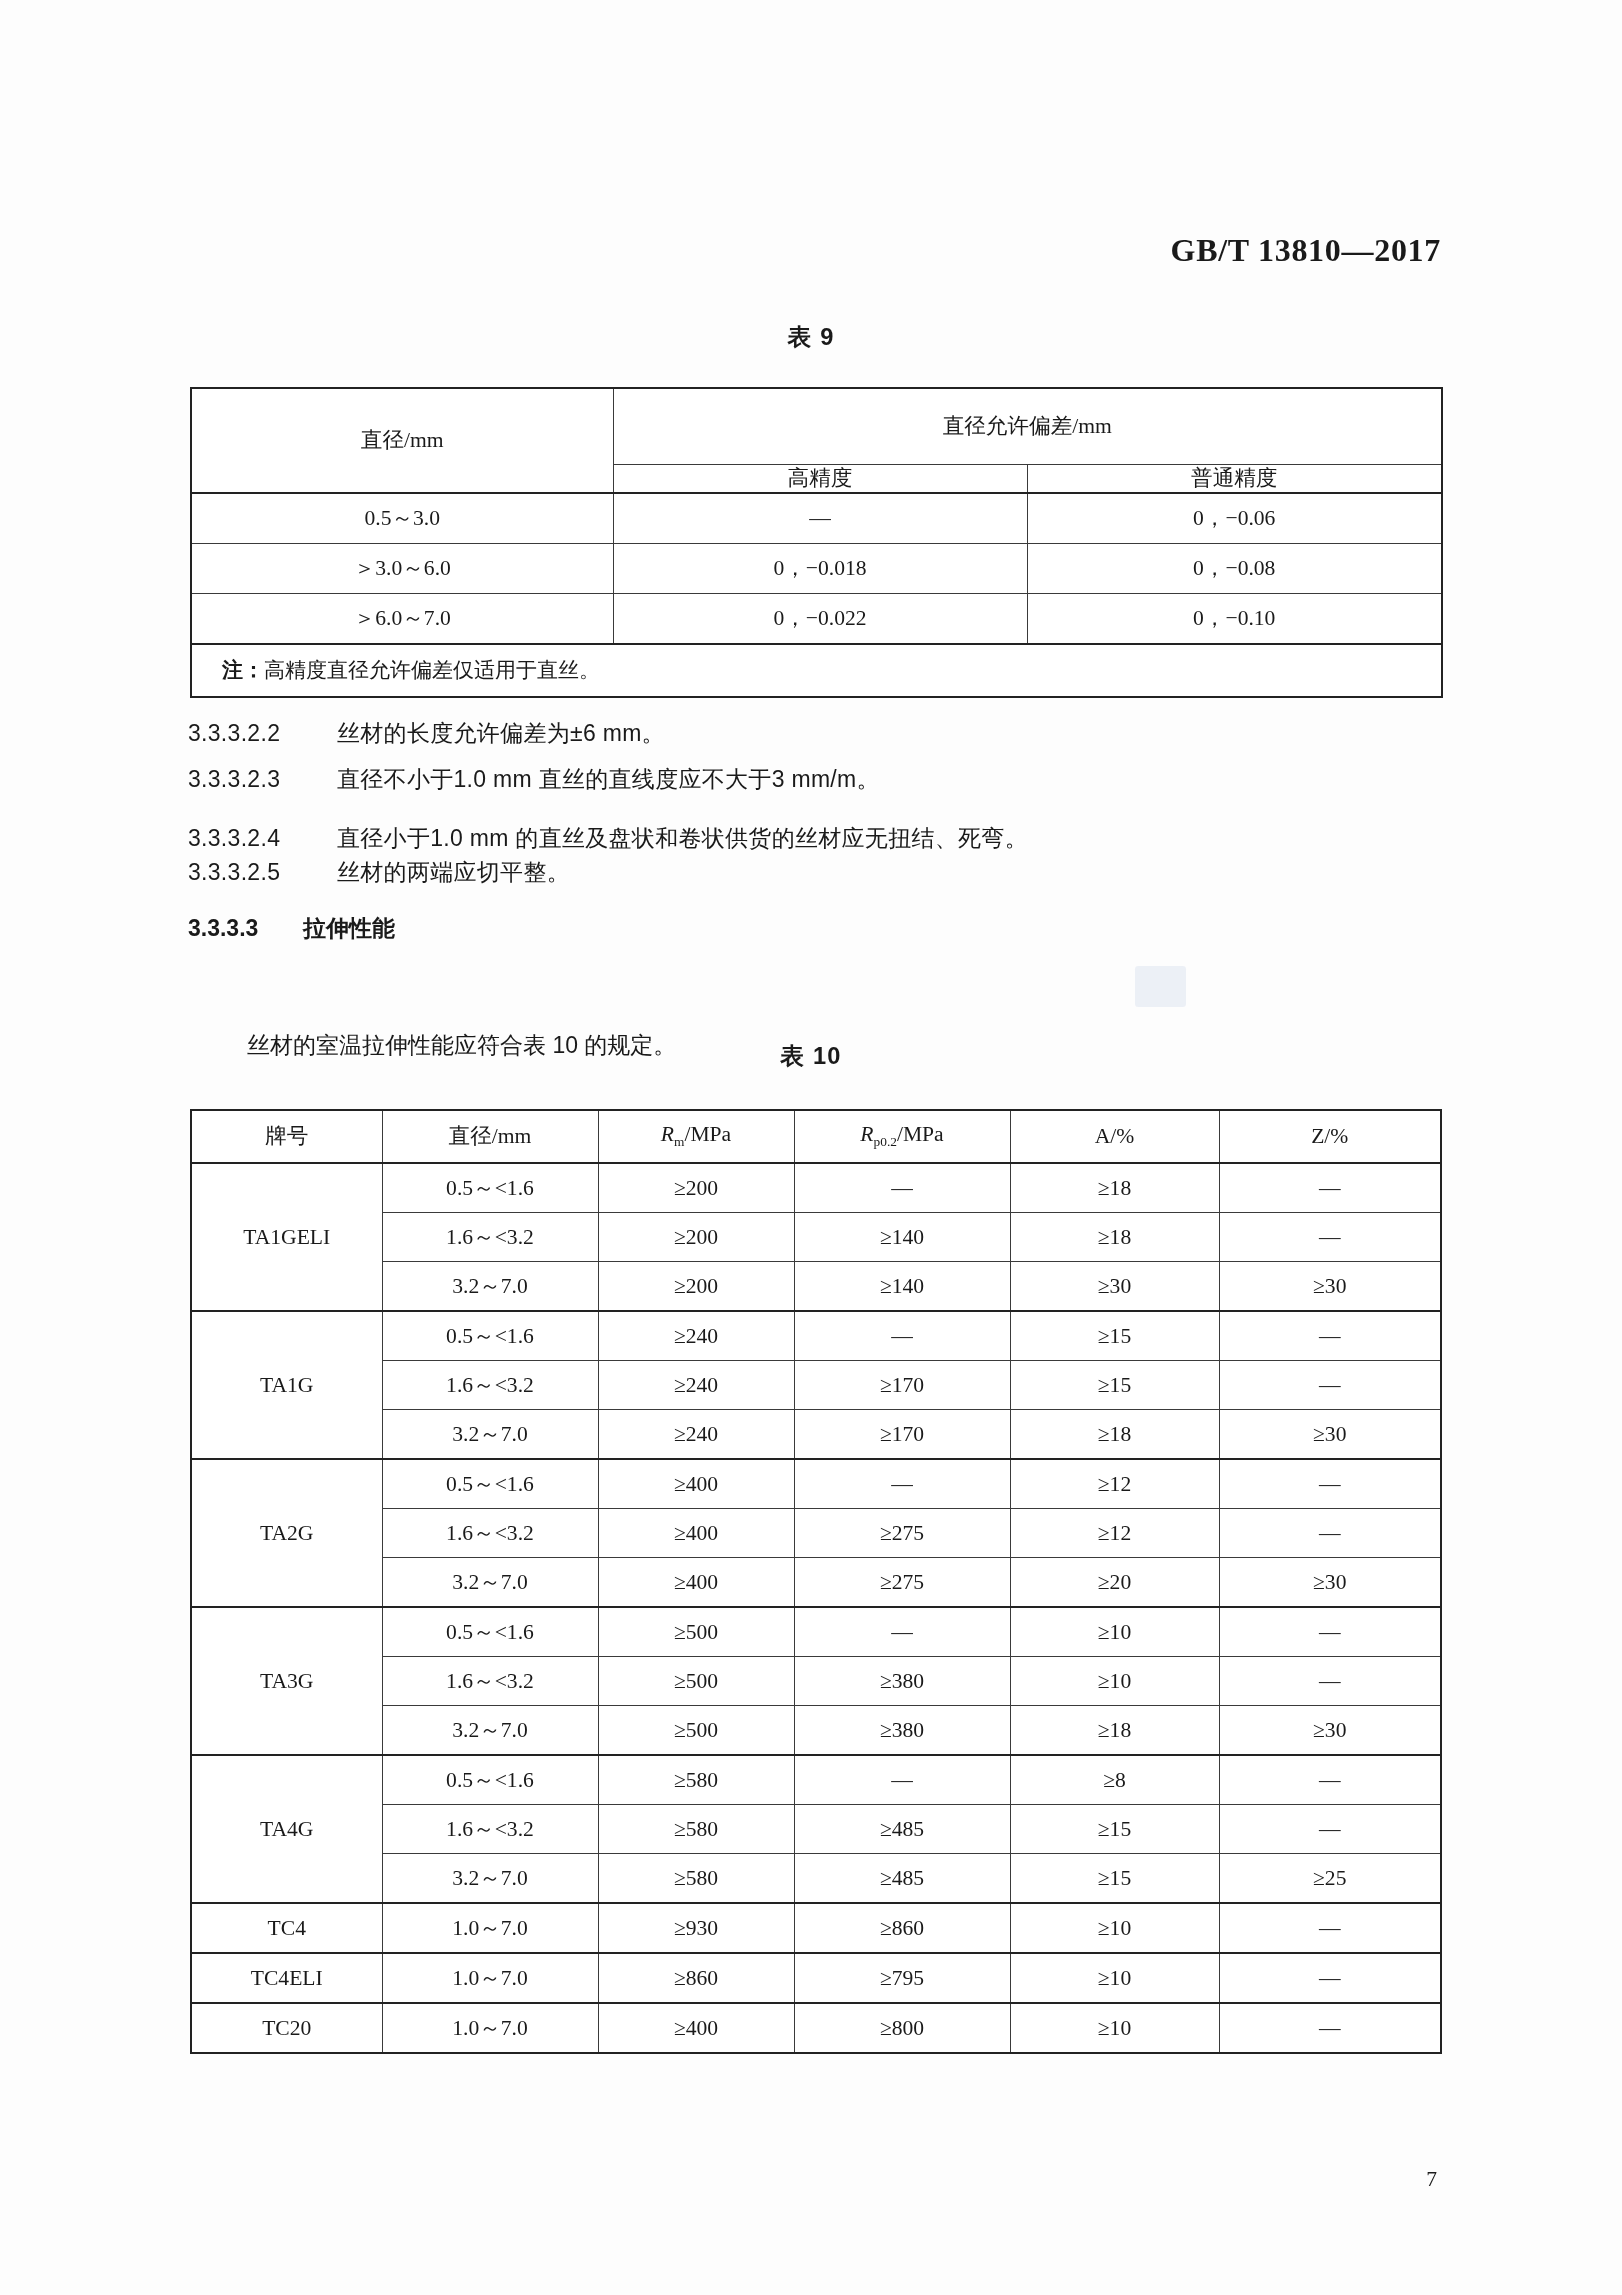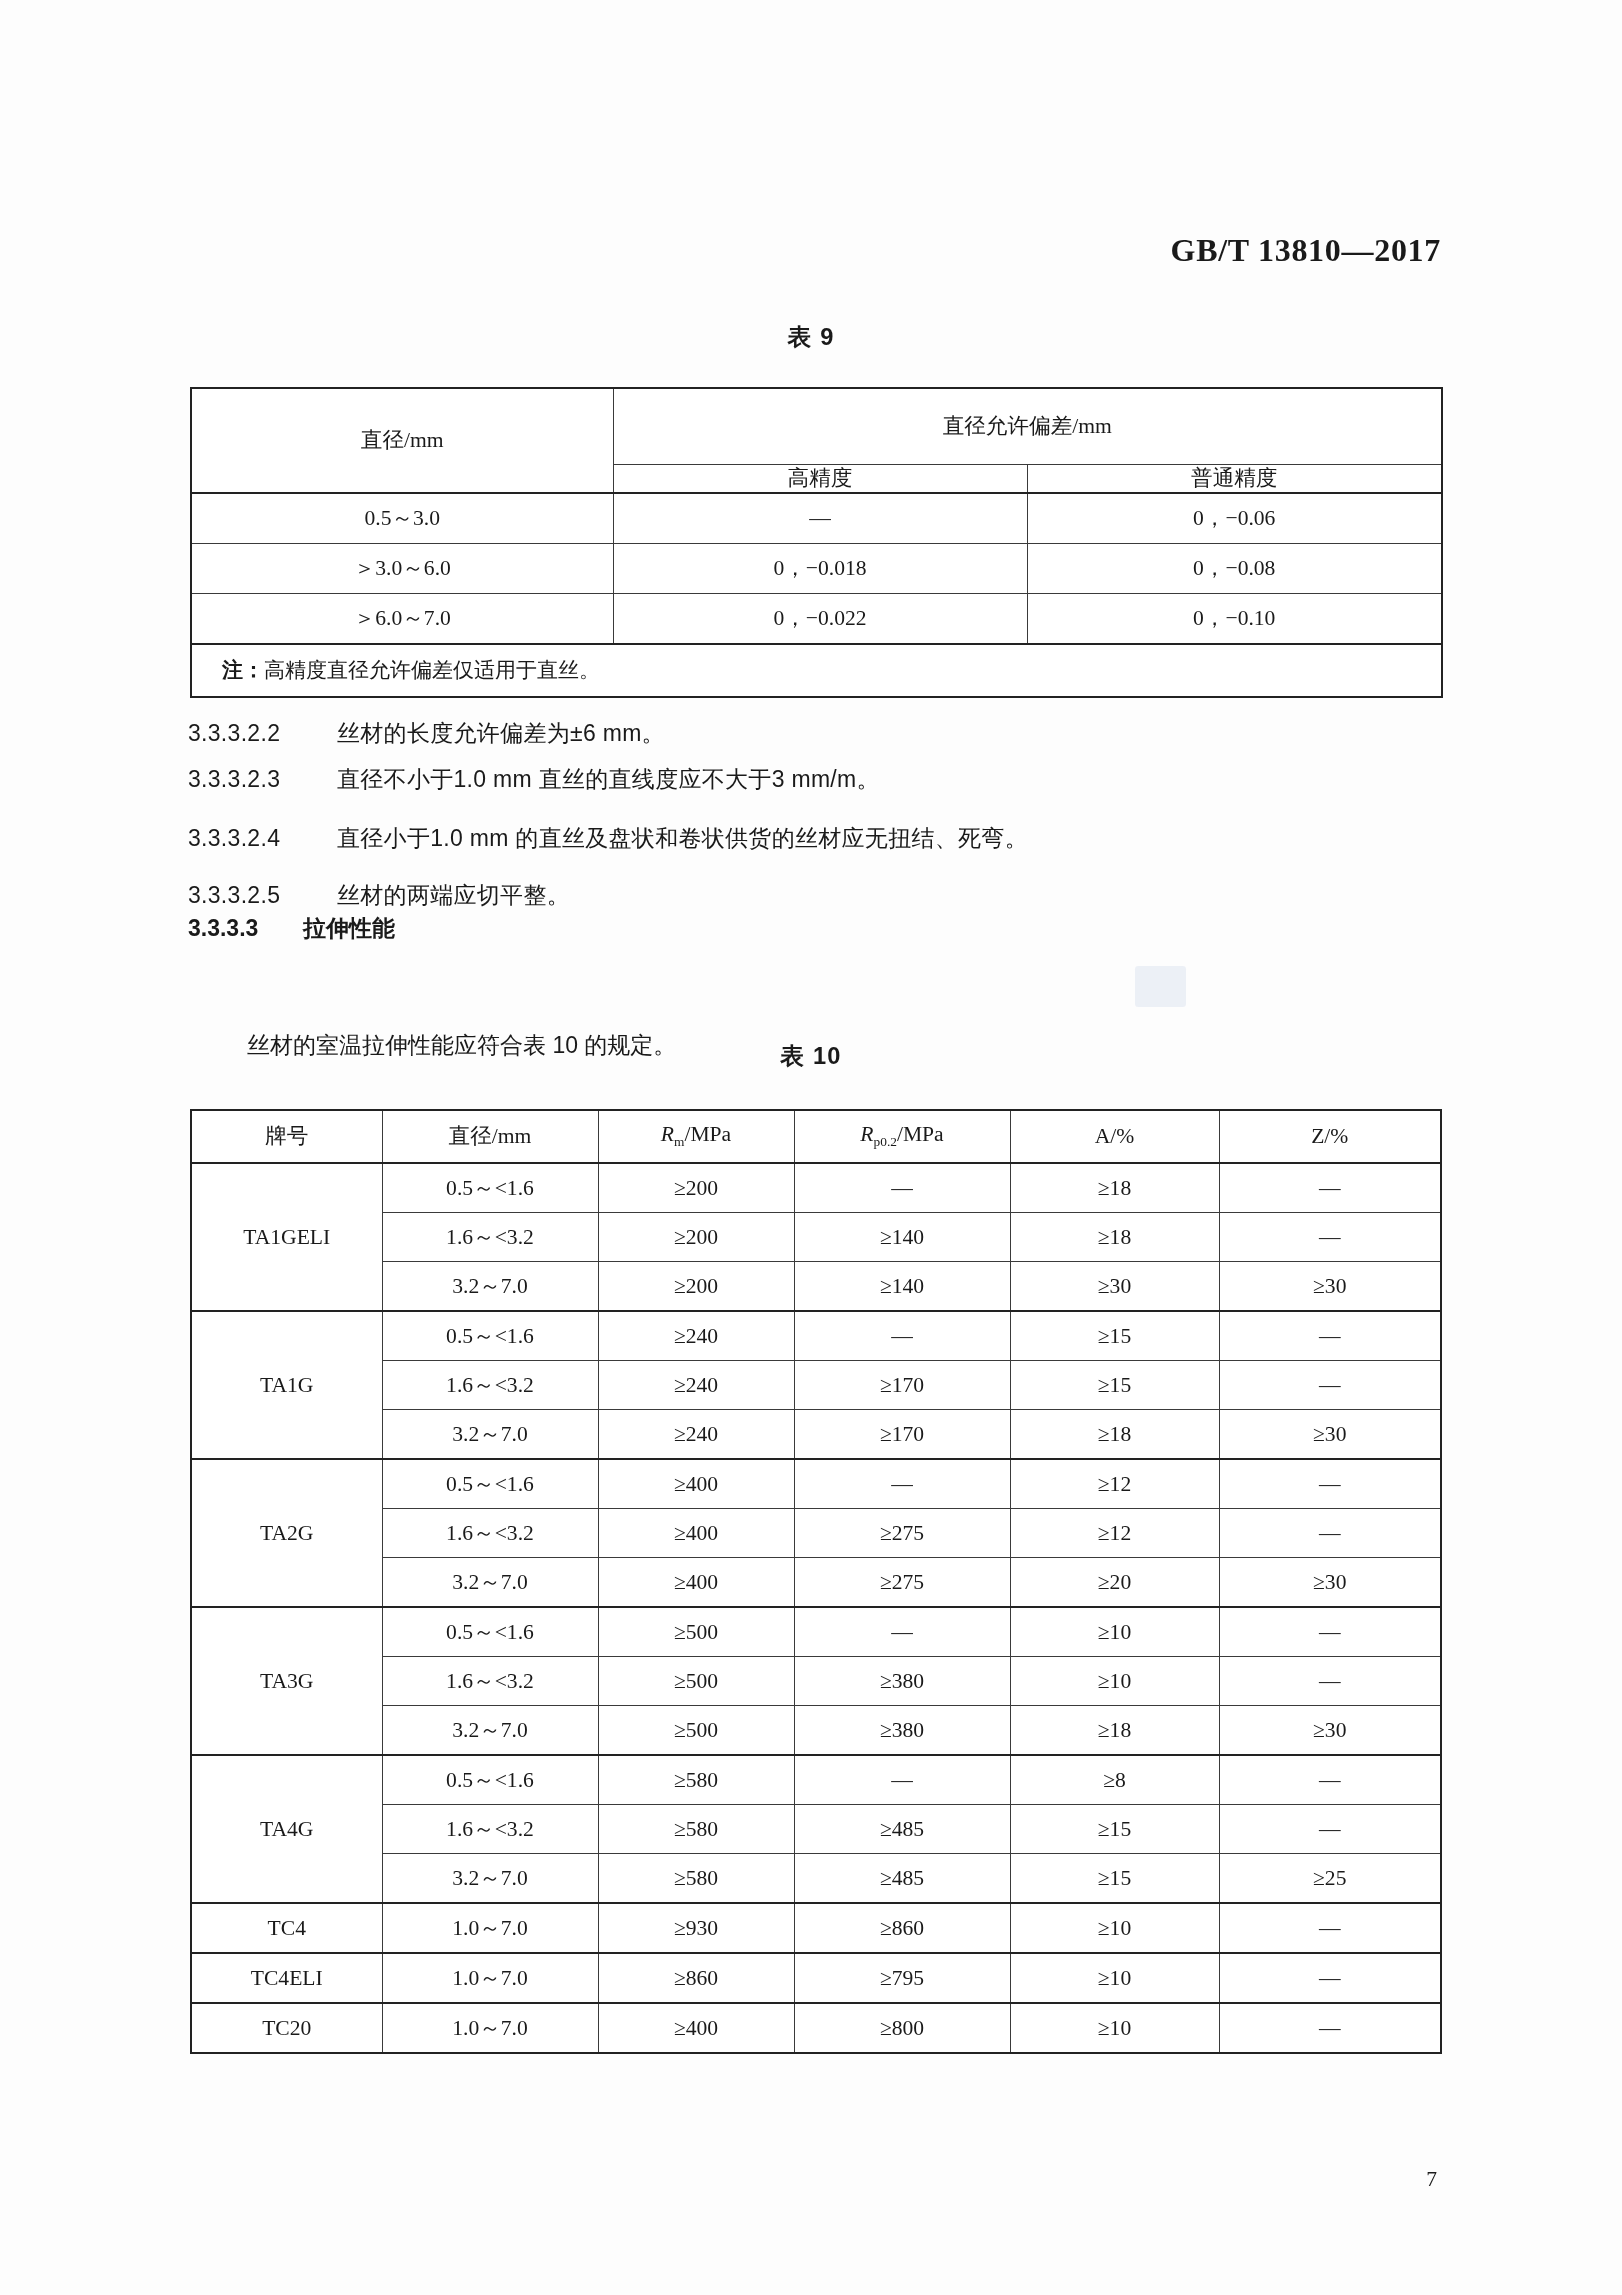--- a/index.html
+++ b/index.html
@@ -134,21 +134,21 @@
   .body-para {
     position: absolute;
     font-family: "Liberation Sans", sans-serif;
     font-size: 23px;
     white-space: nowrap;
   }
 
   #cl-2 { left: 188px; top: 718px; }
   #cl-3 { left: 188px; top: 764px; }
   #cl-4 { left: 188px; top: 811px; margin-top: 12px; }
-  #cl-5 { left: 188px; top: 880px; }
+  #cl-5 { left: 188px; top: 857px; }
   #cl-head-333 { left: 188px; top: 913px; }
   #para-tensile { left: 247px; top: 1030px; text-align: center; }
 
   
   .watermark {
     position: absolute;
     left: 1135px;
     top: 966px;
     width: 51px;
     height: 41px;

